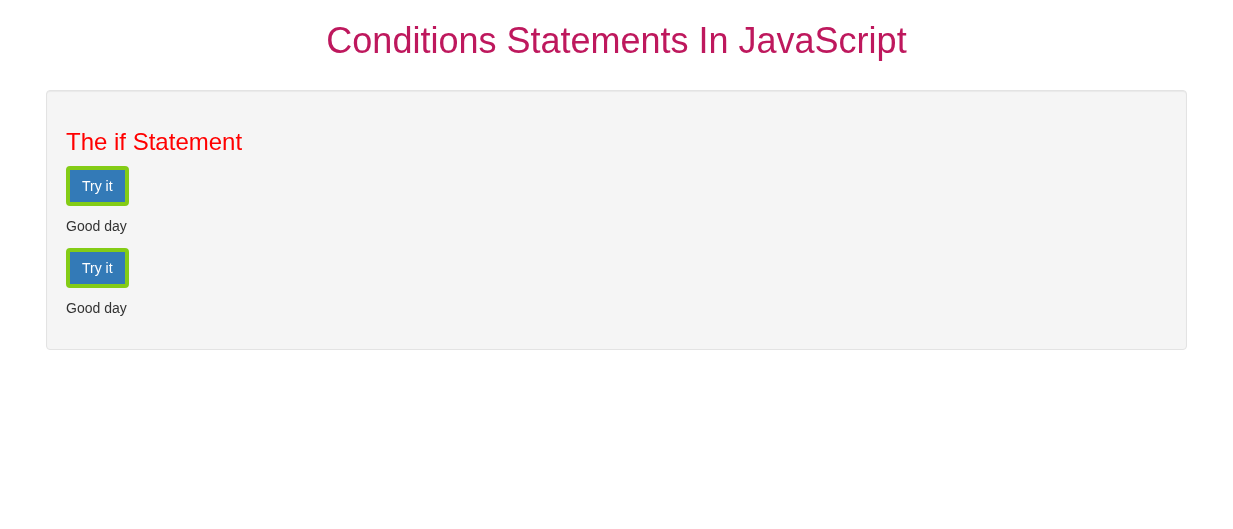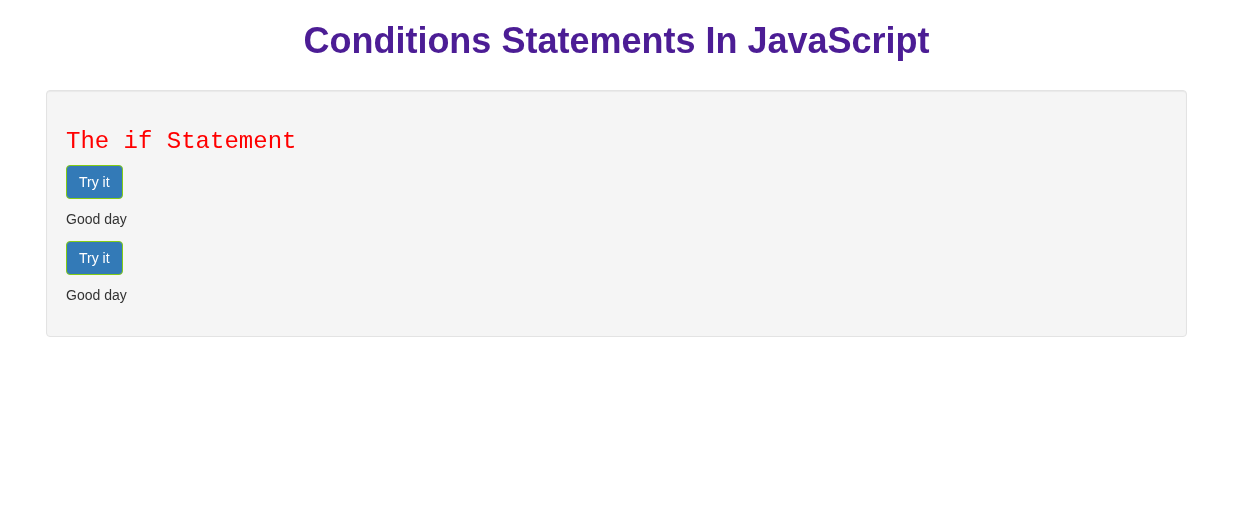--- a/index.html
+++ b/index.html
@@ -11,54 +11,53 @@
       font-family: "Helvetica Neue", Helvetica, Arial, sans-serif;
       background: #fff;
       color: #333;
       width: 1233px;
       height: 529px;
       padding: 20px 0 0 0;
     }
     .page-title {
       text-align: center;
       font-size: 36px;
-      font-weight: 700;
-      color: #4c1d95;
+      font-weight: 400;
+      color: #be185d;
       margin-bottom: 28px;
     }
     .well {
       margin: 0 46px;
       background-color: #f5f5f5;
       border: 1px solid #e3e3e3;
       border-radius: 4px;
       padding: 19px 19px 19px 19px;
       box-shadow: inset 0 1px 1px rgba(0,0,0,.05);
     }
     .section-heading {
       color: #ff0000;
       font-size: 24px;
       font-weight: 500;
       margin-top: 18px;
       margin-bottom: 10px;
-      font-family: Liberation Mono, monospace;
     }
     .section-heading.first {
       margin-top: 18px;
     }
     .body-text {
       font-size: 14px;
       color: #333;
       margin-bottom: 12px;
       line-height: 1.42857143;
     }
     .btn {
       display: inline-block;
       color: #fff;
       background-color: #337ab7;
-      border: 1px solid #84cc16;
+      border: 4px solid #84cc16;
       padding: 6px 12px;
       font-size: 14px;
       line-height: 1.42857143;
       border-radius: 4px;
       text-align: center;
       cursor: pointer;
       font-family: inherit;
       margin-bottom: 10px;
     }
   </style>

